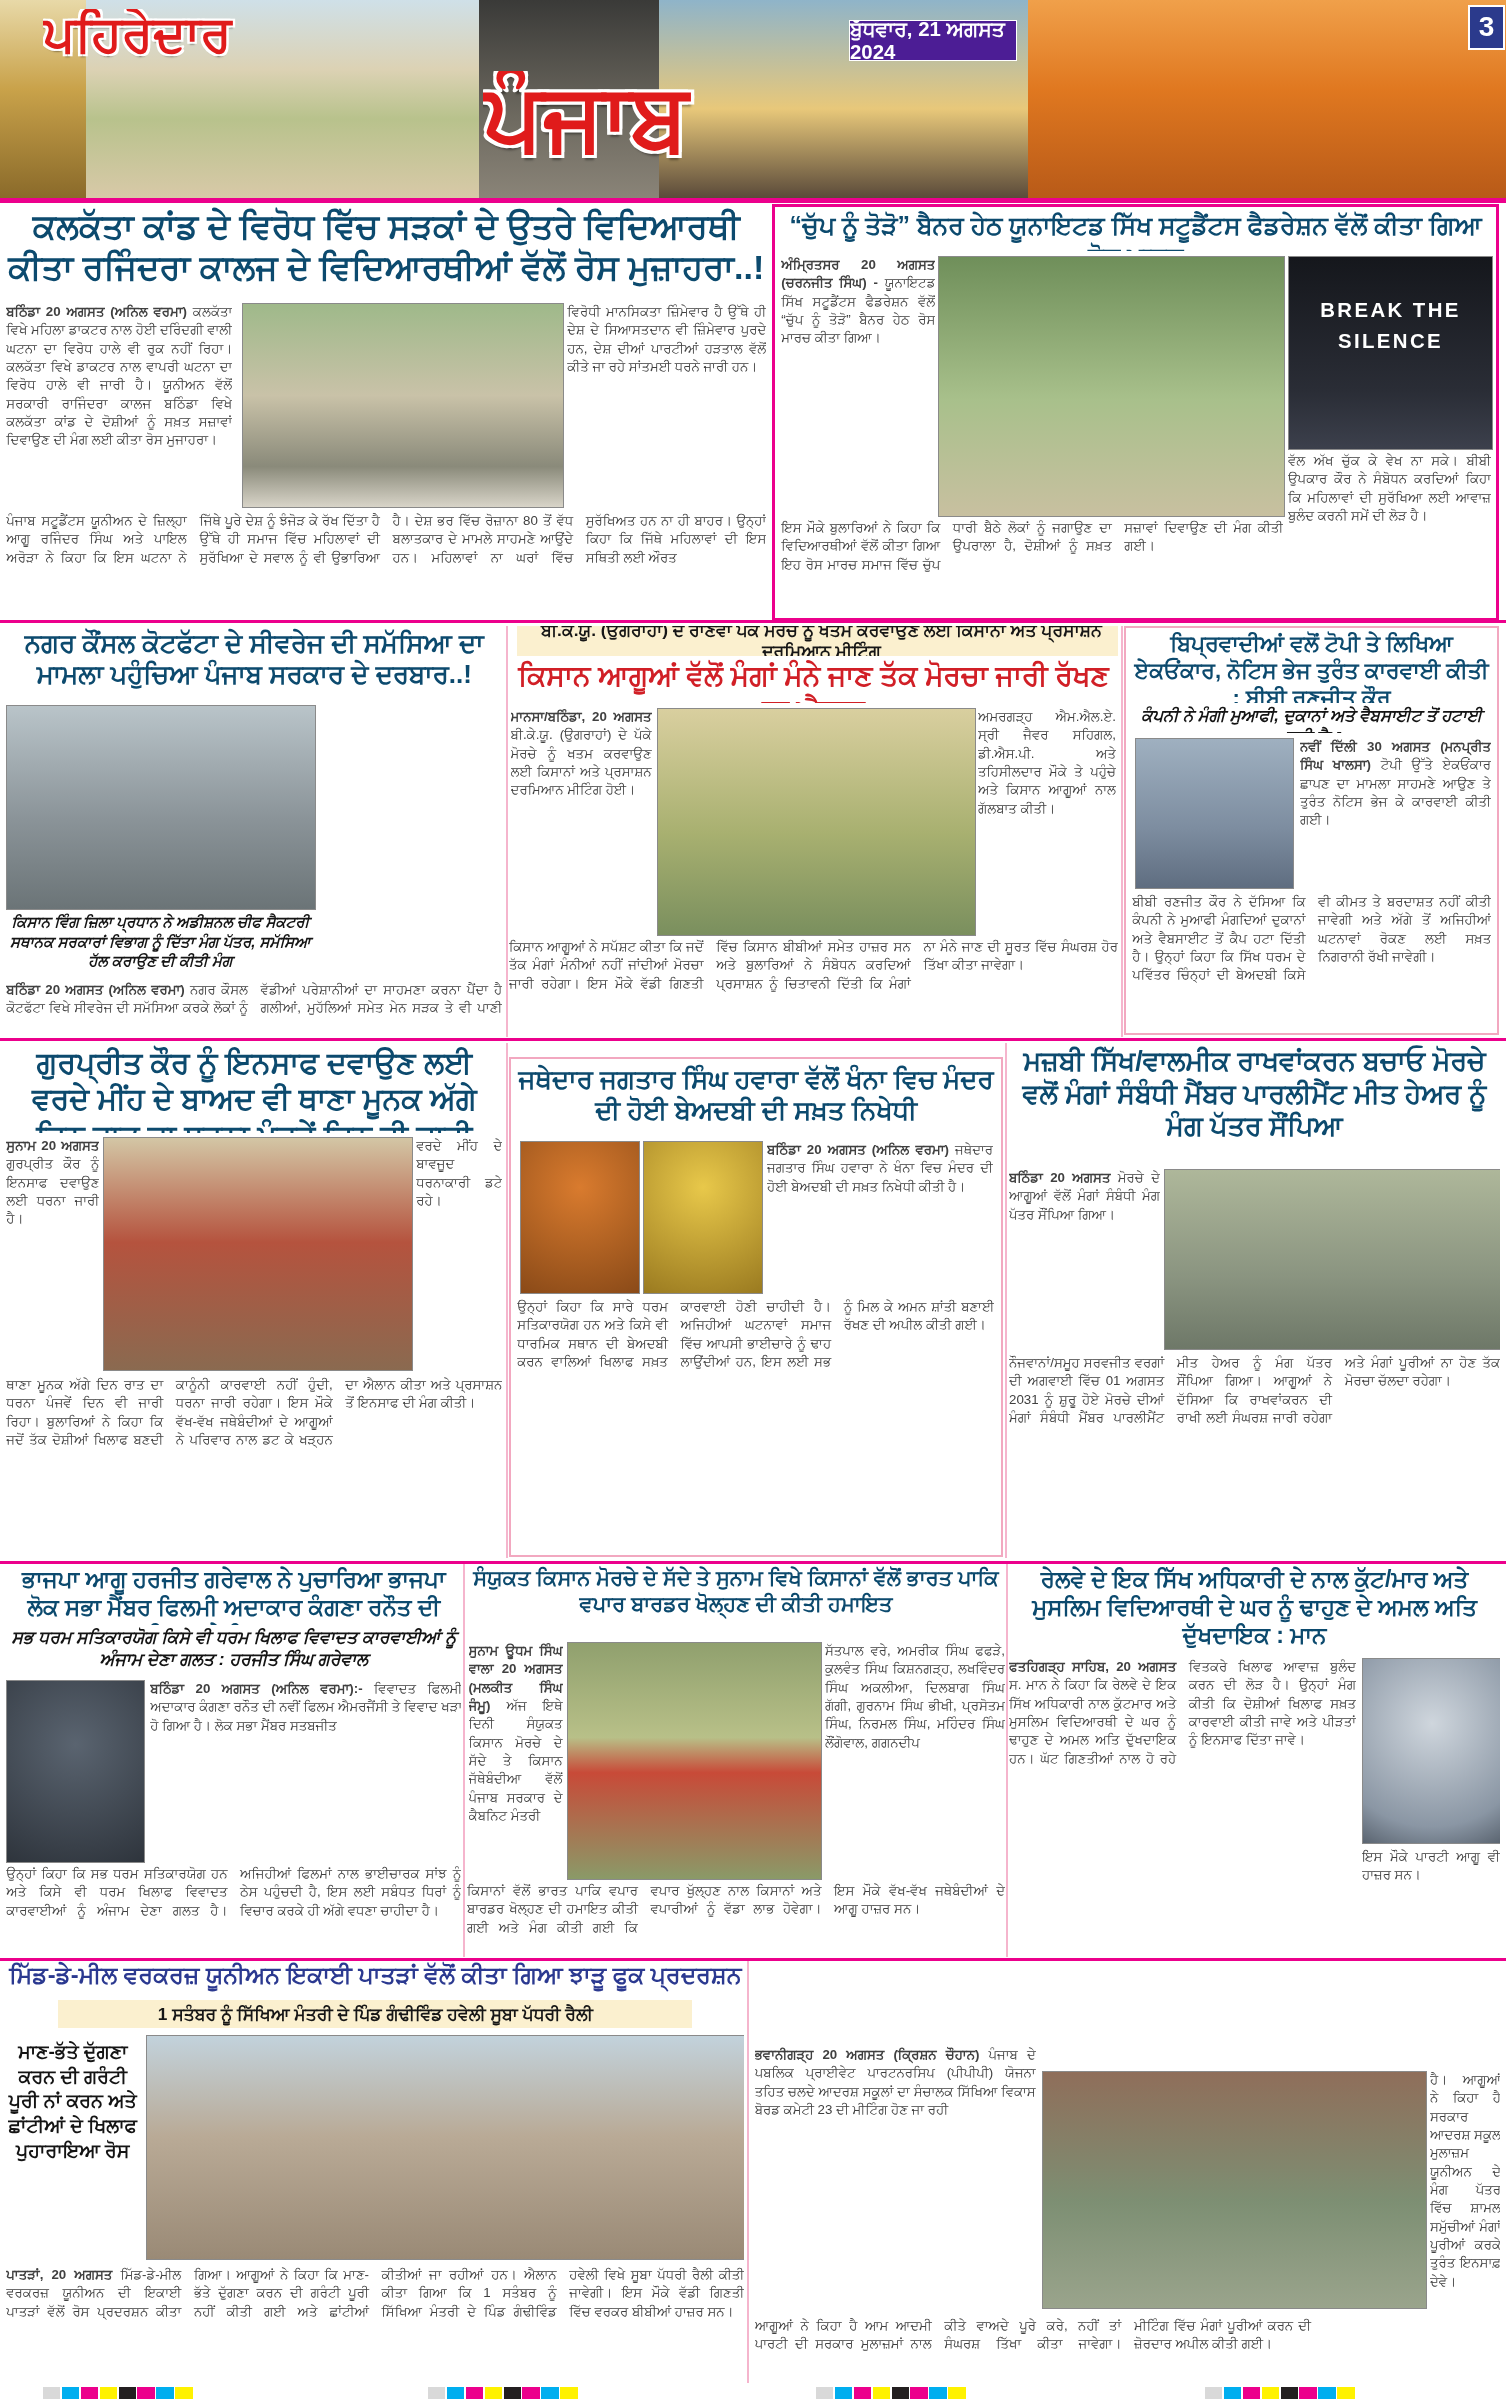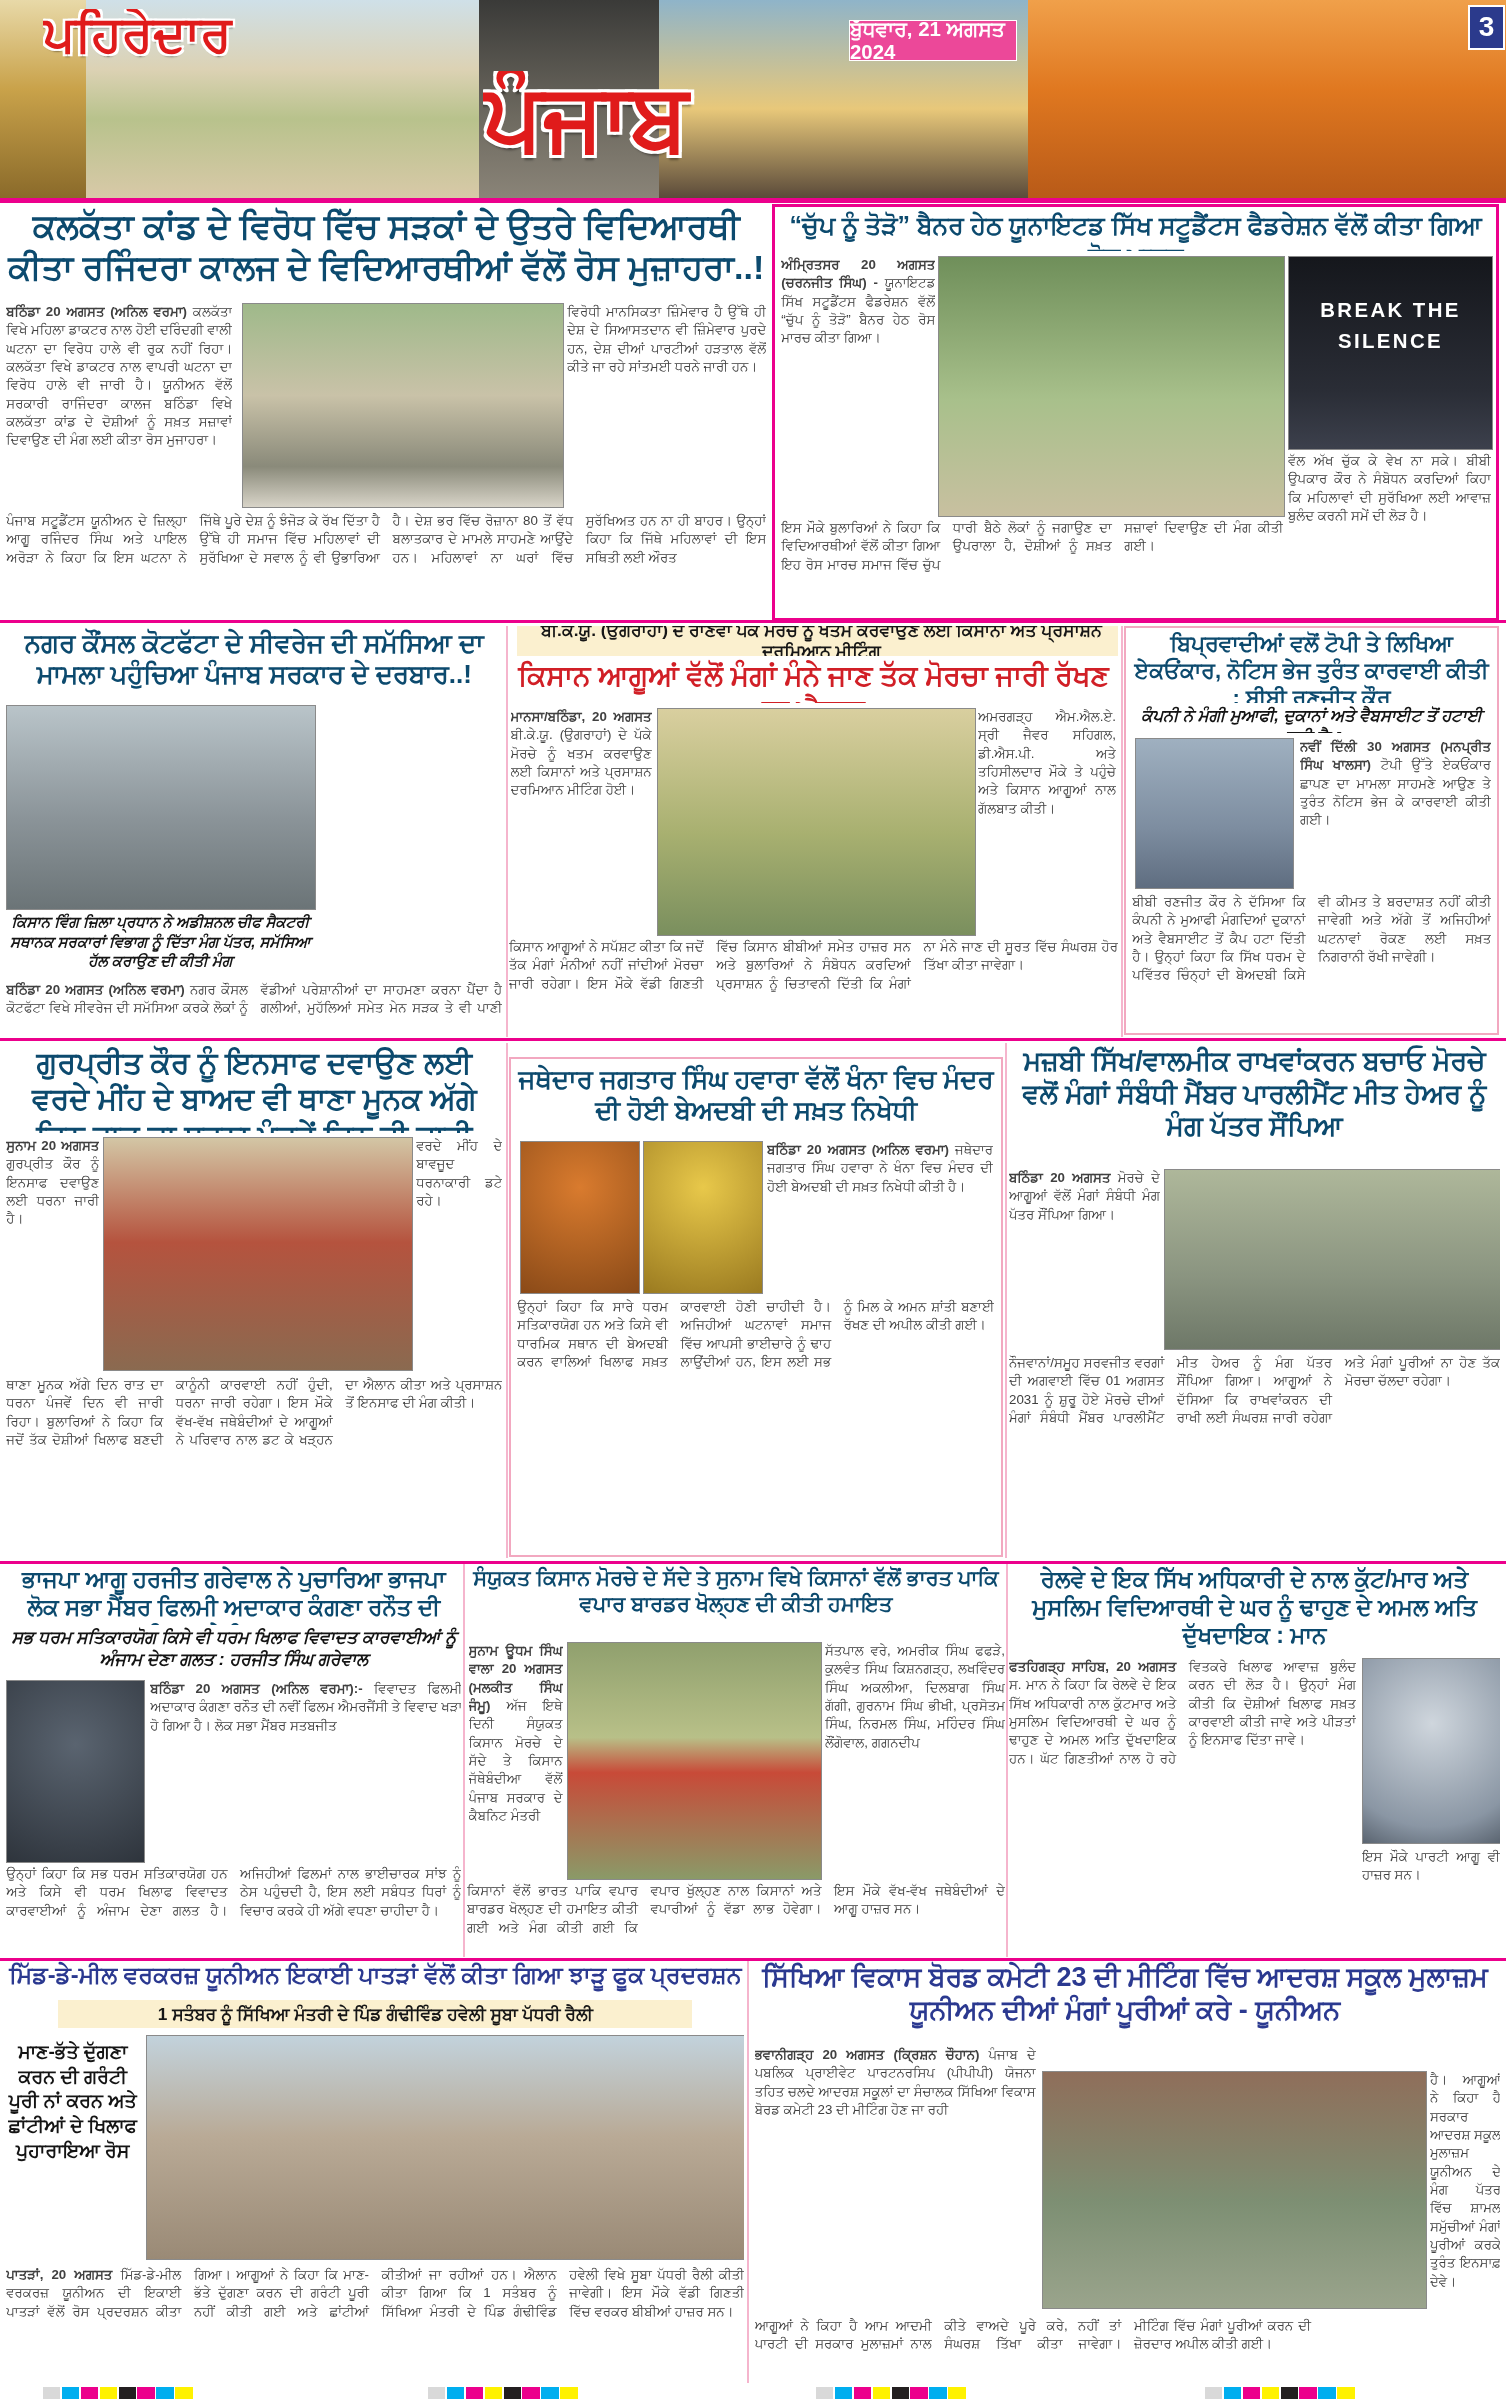--- a/index.html
+++ b/index.html
@@ -5,21 +5,21 @@
   html,body{margin:0;padding:0;}
   body{width:1506px;height:2401px;position:relative;background:#ffffff;
        font-family:"Liberation Sans","DejaVu Sans",sans-serif;color:#111;}
   .abs{position:absolute;overflow:hidden;}
   
   .mast-seg{position:absolute;top:0;height:198px;}
   .paper-logo{font-size:50px;font-weight:bold;color:#e01b1b;line-height:1;
     text-shadow:-2.4px -2.4px 0 #fff,2.4px -2.4px 0 #fff,-2.4px 2.4px 0 #fff,2.4px 2.4px 0 #fff,0 3.1px 1.6px rgba(0,0,0,.35);}
   .edition-logo{font-size:93px;font-weight:bold;color:#e01b1b;line-height:1;
     text-shadow:-3.1px -3.1px 0 #fff,3.1px -3.1px 0 #fff,-3.1px 3.1px 0 #fff,3.1px 3.1px 0 #fff,0 4.7px 2.4px rgba(0,0,0,.4);}
-  .datebox{background:#ec4899;color:#fff;font-weight:bold;font-size:20.4px;
+  .datebox{background:#4c1d95;color:#fff;font-weight:bold;font-size:20.4px;
     display:flex;align-items:center;justify-content:center;border:1.6px solid #fff;}
   .pagebox{background:#2b3a8c;color:#fff;font-weight:bold;font-size:28px;
     display:flex;align-items:center;justify-content:center;border:2.4px solid #fff;}
   
   .hrule{position:absolute;left:0;width:1506px;background:#ec008c;}
   .vrule{position:absolute;width:1.6px;background:#f5b5cd;}
   
   .hl{font-weight:bold;color:#0c4a6e;text-align:center;line-height:1.22;}
   .hl-red{color:#d11f26;}
   .hl-blue{color:#2b3990;}
@@ -206,21 +206,20 @@
   <div class="photo" style="left:140px;top:74px;width:604px;height:223px;background:linear-gradient(180deg,#c2d2dc 0%,#b9aa96 45%,#9a8a76 100%);"></div>
   <div class="abs body-text cols-4" style="left:0;top:305px;width:738px;height:116px;">
     <span class="dl">ਪਾਤੜਾਂ, 20 ਅਗਸਤ</span>
     <span>ਮਿੱਡ-ਡੇ-ਮੀਲ ਵਰਕਰਜ਼ ਯੂਨੀਅਨ ਦੀ ਇਕਾਈ ਪਾਤੜਾਂ ਵੱਲੋਂ ਰੋਸ ਪ੍ਰਦਰਸ਼ਨ ਕੀਤਾ ਗਿਆ। ਆਗੂਆਂ ਨੇ ਕਿਹਾ ਕਿ ਮਾਣ-ਭੱਤੇ ਦੁੱਗਣਾ ਕਰਨ ਦੀ ਗਰੰਟੀ ਪੂਰੀ ਨਹੀਂ ਕੀਤੀ ਗਈ ਅਤੇ ਛਾਂਟੀਆਂ ਕੀਤੀਆਂ ਜਾ ਰਹੀਆਂ ਹਨ। ਐਲਾਨ ਕੀਤਾ ਗਿਆ ਕਿ 1 ਸਤੰਬਰ ਨੂੰ ਸਿੱਖਿਆ ਮੰਤਰੀ ਦੇ ਪਿੰਡ ਗੰਢੀਵਿੰਡ ਹਵੇਲੀ ਵਿਖੇ ਸੂਬਾ ਪੱਧਰੀ ਰੈਲੀ ਕੀਤੀ ਜਾਵੇਗੀ। ਇਸ ਮੌਕੇ ਵੱਡੀ ਗਿਣਤੀ ਵਿੱਚ ਵਰਕਰ ਬੀਬੀਆਂ ਹਾਜ਼ਰ ਸਨ।</span>
   </div>
 </div>
 
 <div class="vrule" style="left:747px;top:1961px;height:422px;"></div>
 
 <div class="abs" style="left:750px;top:1961px;width:750px;height:422px;">
-  <div class="abs hl hl-blue" style="left:0;top:0;width:750px;height:77px;font-size:27px;">ਸਿੱਖਿਆ ਵਿਕਾਸ ਬੋਰਡ ਕਮੇਟੀ 23 ਦੀ ਮੀਟਿੰਗ ਵਿੱਚ ਆਦਰਸ਼ ਸਕੂਲ ਮੁਲਾਜ਼ਮ ਯੂਨੀਅਨ ਦੀਆਂ ਮੰਗਾਂ ਪੂਰੀਆਂ ਕਰੇ - ਯੂਨੀਅਨ</div>
   <div class="abs body-text" style="left:4.7px;top:85px;width:281px;height:267px;">
     <span class="dl">ਭਵਾਨੀਗੜ੍ਹ 20 ਅਗਸਤ (ਕ੍ਰਿਸ਼ਨ ਚੌਹਾਨ)</span>
     <span>ਪੰਜਾਬ ਦੇ ਪਬਲਿਕ ਪ੍ਰਾਈਵੇਟ ਪਾਰਟਨਰਸਿਪ (ਪੀਪੀਪੀ) ਯੋਜਨਾ ਤਹਿਤ ਚਲਦੇ ਆਦਰਸ਼ ਸਕੂਲਾਂ ਦਾ ਸੰਚਾਲਕ ਸਿੱਖਿਆ ਵਿਕਾਸ ਬੋਰਡ ਕਮੇਟੀ 23 ਦੀ ਮੀਟਿੰਗ ਹੋਣ ਜਾ ਰਹੀ</span>
   </div>
   <div class="photo" style="left:292px;top:110px;width:383px;height:236px;background:linear-gradient(180deg,#8f6e5a 0%,#7d8f73 55%,#9aa48c 100%);"></div>
   <div class="abs body-text" style="left:680px;top:110px;width:71px;height:236px;">ਹੈ। ਆਗੂਆਂ ਨੇ ਕਿਹਾ ਹੈ ਸਰਕਾਰ ਆਦਰਸ਼ ਸਕੂਲ ਮੁਲਾਜ਼ਮ ਯੂਨੀਅਨ ਦੇ ਮੰਗ ਪੱਤਰ ਵਿੱਚ ਸ਼ਾਮਲ ਸਮੁੱਚੀਆਂ ਮੰਗਾਂ ਪੂਰੀਆਂ ਕਰਕੇ ਤੁਰੰਤ ਇਨਸਾਫ਼ ਦੇਵੇ।</div>
   <div class="abs body-text cols-4" style="left:4.7px;top:356px;width:746px;height:64px;">ਆਗੂਆਂ ਨੇ ਕਿਹਾ ਹੈ ਆਮ ਆਦਮੀ ਪਾਰਟੀ ਦੀ ਸਰਕਾਰ ਮੁਲਾਜ਼ਮਾਂ ਨਾਲ ਕੀਤੇ ਵਾਅਦੇ ਪੂਰੇ ਕਰੇ, ਨਹੀਂ ਤਾਂ ਸੰਘਰਸ਼ ਤਿੱਖਾ ਕੀਤਾ ਜਾਵੇਗਾ। ਮੀਟਿੰਗ ਵਿੱਚ ਮੰਗਾਂ ਪੂਰੀਆਂ ਕਰਨ ਦੀ ਜ਼ੋਰਦਾਰ ਅਪੀਲ ਕੀਤੀ ਗਈ।</div>
 </div>
 
 <div class="swatch-group" style="left:43px;">

